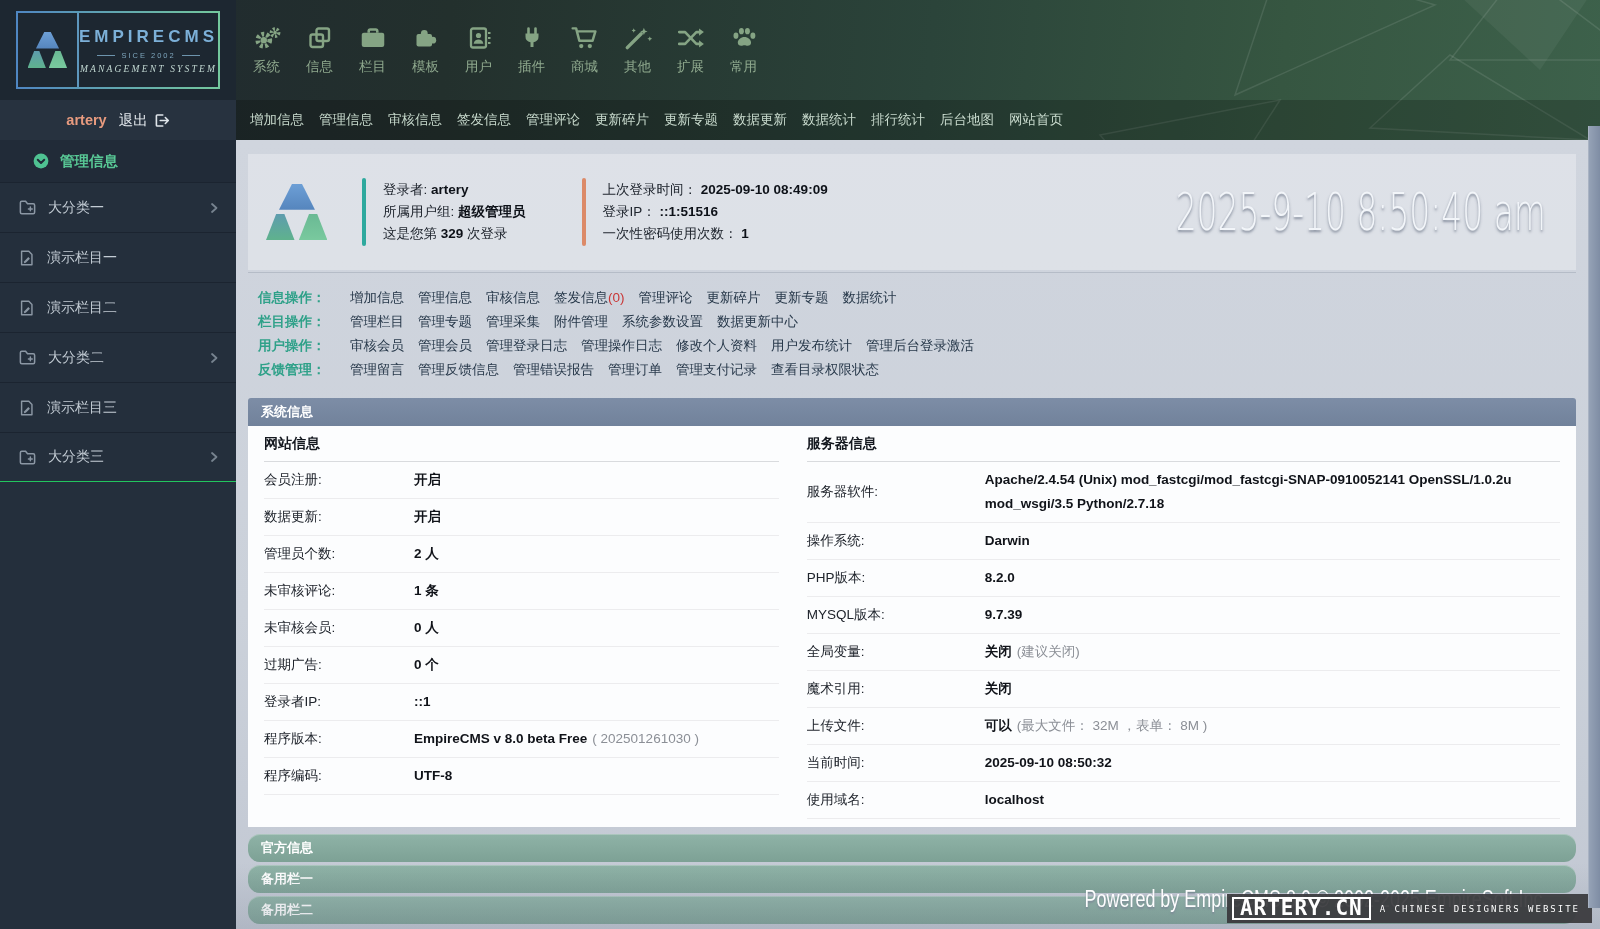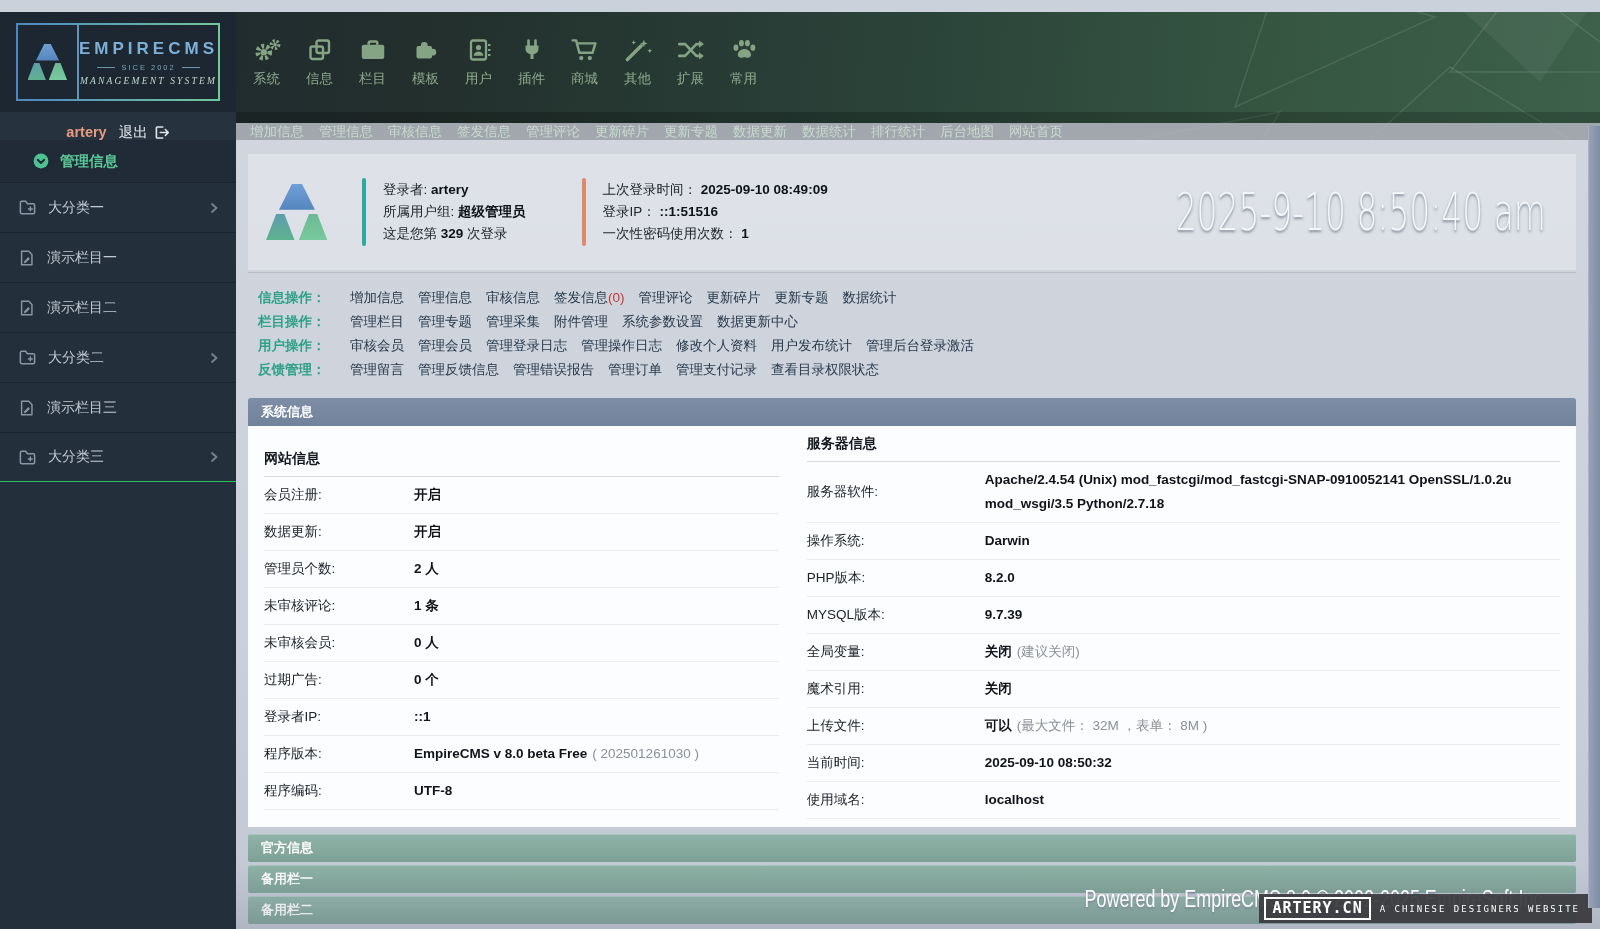--- a/index.html
+++ b/index.html
@@ -1,21 +1,21 @@
 <!DOCTYPE html>
 <html><head>
 <meta charset="utf-8">
 <style>
   * { margin:0; padding:0; box-sizing:border-box; }
   html,body { background:#9aa2ae; }
   body { font-family:"Liberation Sans","DejaVu Sans",sans-serif; }
   #app { position:relative; width:1600px; height:929px; overflow:hidden; background:#cbd1da; margin:0 auto; }
 
   
-  .topzone { position:absolute; left:0; top:12px; width:1600px; height:111px;
+  .topzone { position:absolute; left:0; top:0; width:1600px; height:140px;
     background:linear-gradient(95deg,#1f2830 0%,#23302d 28%,#2b443a 58%,#365641 80%,#3d614b 100%);padding-left:42px; }
   .tri-decor { position:absolute; right:0; top:0; pointer-events:none; }
 
   .brandzone { position:absolute; left:0; top:0; width:236px; height:100px; background:#1d2731; }
   .logo-box { position:absolute; left:16px; top:11px; width:204px; height:78px; display:flex;
     border:2px solid; border-image:linear-gradient(90deg,#4f86c2,#74c89d) 1; }
   .logo-mark-cell { width:66px; display:flex; align-items:center; justify-content:center;
     border-right:2px solid #5d96bd; }
   .logo-text-cell { flex:1; display:flex; flex-direction:column; align-items:center; justify-content:center; gap:4px; }
   .logo-title { font-size:17px; font-weight:bold; letter-spacing:4px; color:#7cb0d8; white-space:nowrap; }
@@ -83,46 +83,46 @@
   .op-link { color:#27384a; font-weight:500; text-decoration:none; cursor:pointer; }
   .op-link .badge { color:#c93636; }
   .op-link .badge:empty { display:none; }
 
   .sysinfo-bar { margin:16px 24px 0 12px; height:28px; background:linear-gradient(180deg,#7d8da6,#71829b);
     border-radius:3px 3px 0 0; display:flex; align-items:center; padding-left:13px;
     color:#fff; font-size:13px; font-weight:bold; }
 
   .white-panel { margin:0 24px 0 12px; background:#fcfdfe; display:flex; padding:0 2px 8px 2px; }
   .wcol { padding:0 14px; }
-  .wcol.left { width:41%;margin-top:15px; }
+  .wcol.left { width:41%; }
   .wcol.right { width:59%; }
   .wtitle { height:36px; display:flex; align-items:center; font-size:14px; font-weight:bold;
     color:#14181f; border-bottom:1px solid #d9dbde; }
   .trow { display:flex; border-bottom:1px solid #ececee; padding:6px 0; min-height:31px; align-items:center; font-size:13.5px; }
   .tlabel { width:150px; flex-shrink:0; color:#20252d; }
   .wcol.right .tlabel { width:178px; }
   .tval { color:#101319; font-weight:600; line-height:24px; }
   .vnote { color:#8b8f96; font-weight:400; margin-left:5px; }
   .vnote:empty { display:none; }
 
-  .green-bar { margin:7px 24px 0 12px; height:28px; border-radius:2px; cursor:pointer;
+  .green-bar { margin:7px 24px 0 12px; height:28px; border-radius:12px; cursor:pointer;
     background:linear-gradient(180deg,#8fb3a7,#7da195); box-shadow:inset 0 1px 0 rgba(255,255,255,.25);
     display:flex; align-items:center; padding-left:13px; color:#fff; font-weight:bold; font-size:13px; }
   .green-bar + .green-bar { margin-top:3px; }
 
   .footer-shade { position:absolute; left:0; bottom:0; width:100%; height:66px;
     background:linear-gradient(180deg,rgba(120,130,148,0) 0%,rgba(120,130,148,0.25) 100%); }
   .powered { position:absolute; right:52px; bottom:16px; font-size:23px; color:#fdfdfe; font-weight:500;
     text-shadow:0 2px 2px rgba(125,135,152,0.9); white-space:nowrap;
     transform:scale(0.78,1.05); transform-origin:right bottom; z-index:2; }
 
   .watermark { position:absolute; right:8px; bottom:6px; background:rgba(57,57,60,0.93); color:#fff;
     display:flex; align-items:center; gap:9px; padding:3px 12px 3px 5px; height:29px; z-index:5; }
   .wm-brand { border:2px solid #fff; padding:0 6px; font-family:"DejaVu Sans Mono",monospace;
-    font-weight:bold; font-size:15px; letter-spacing:1px; line-height:19px; }
+    font-weight:bold; font-size:21px; letter-spacing:1px; line-height:19px; }
   .wm-tag { font-family:"DejaVu Sans Mono",monospace; font-size:9px; letter-spacing:2px; }
 
   .scroll-thumb { position:absolute; right:0; top:126px; width:12px; height:782px; z-index:6;
     background:linear-gradient(90deg,#95a2b6,#7f8da4); border-left:1px solid #a9b3c3; cursor:pointer; }
 </style>
 </head>
 <body>
 
 <div id="app">
 

